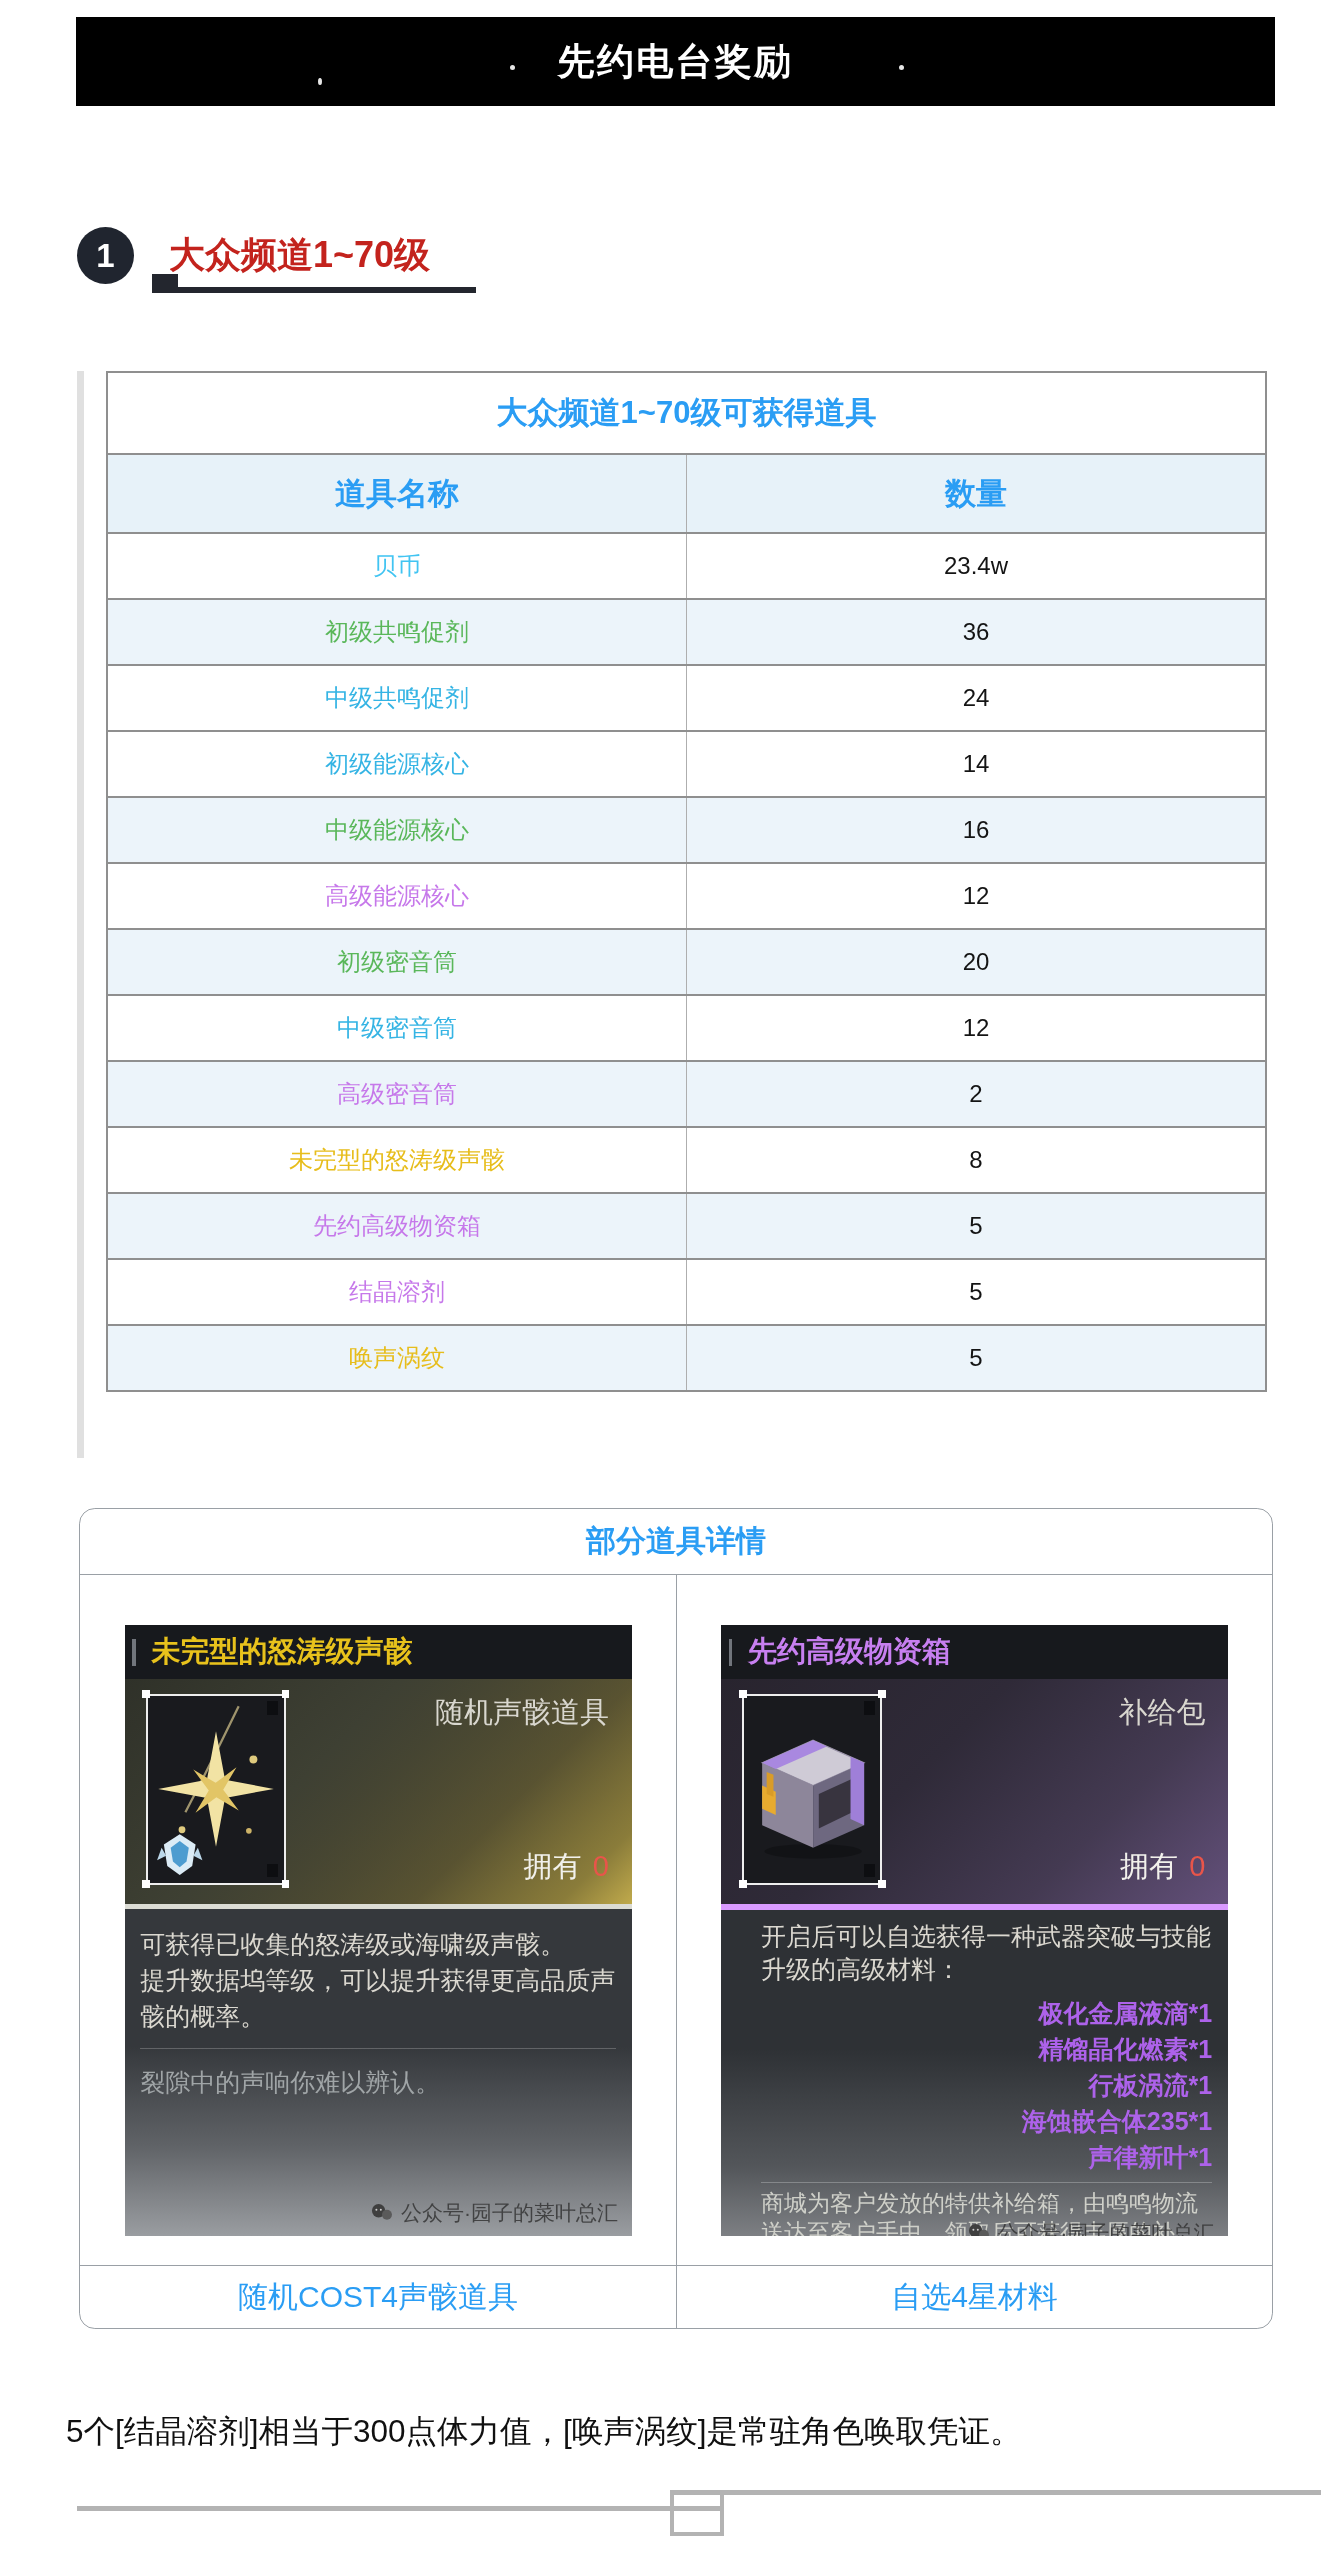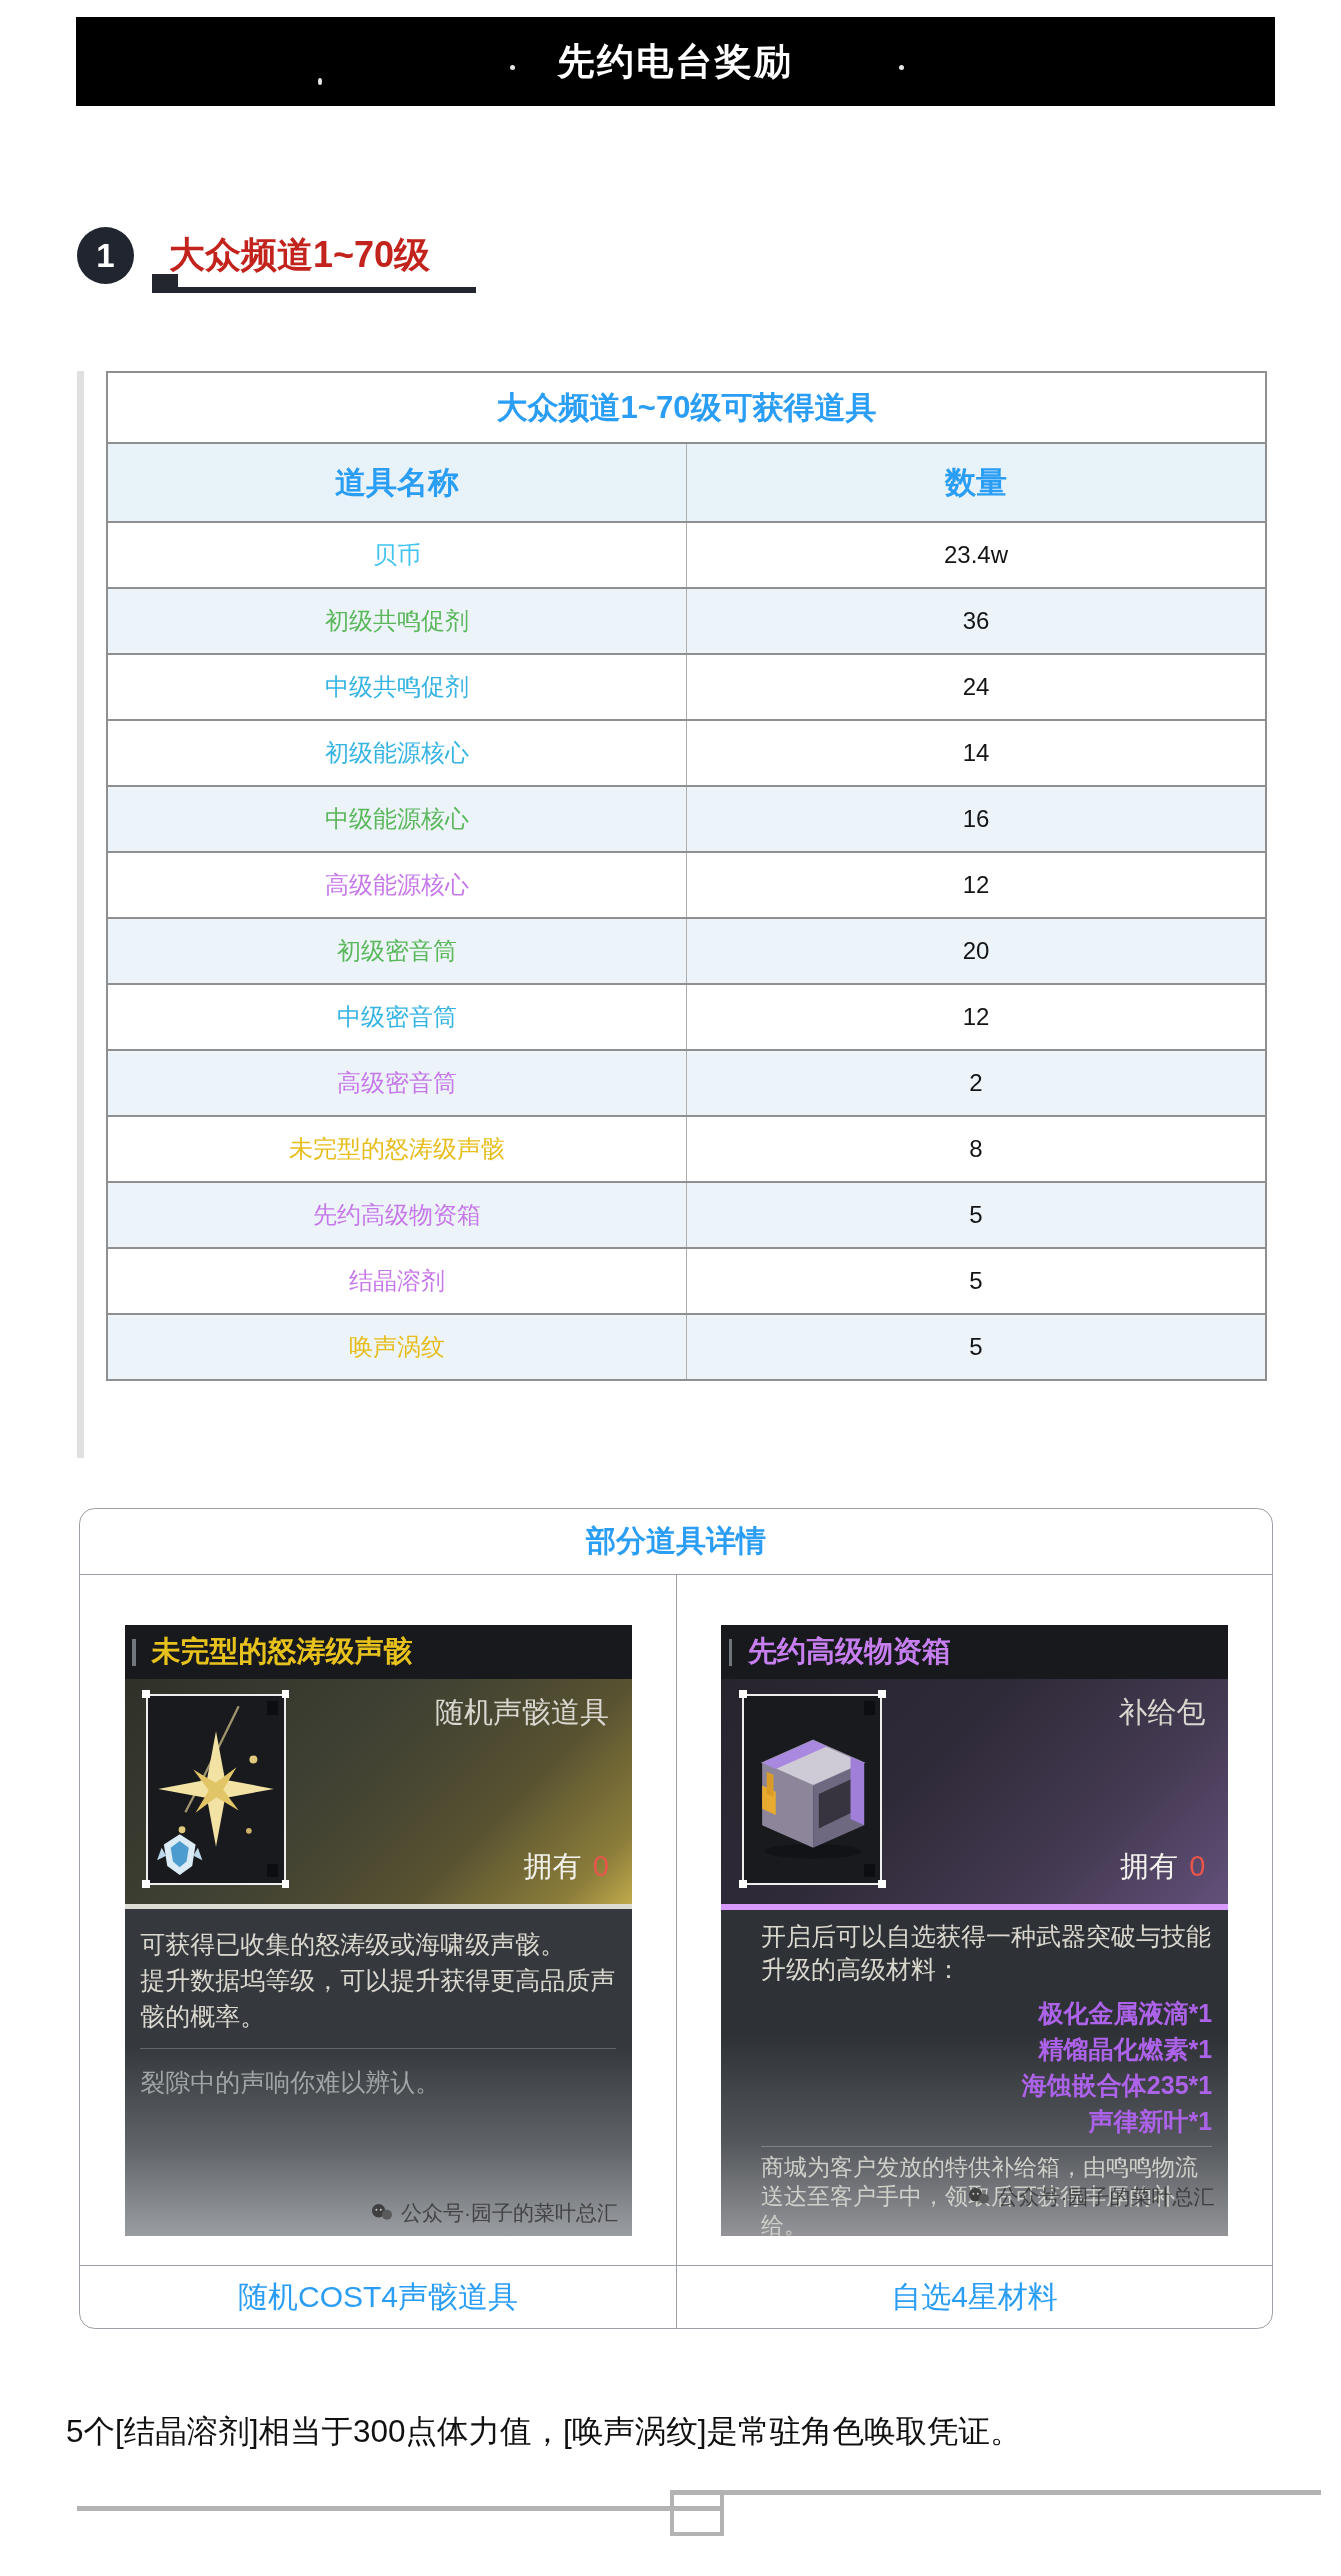--- a/index.html
+++ b/index.html
@@ -26,21 +26,21 @@
 
   
   .quote-bar { position:absolute; left:77px; top:371px; width:6.8px; height:1087px; background:#e0e0e0; }
   table.rewards { position:absolute; left:106px; top:371px; width:1161px;
     border-collapse:collapse; table-layout:fixed; }
   table.rewards td, table.rewards th { border-top:2.3px solid #8f8f8f; border-bottom:2.3px solid #8f8f8f;
     text-align:center; vertical-align:middle; }
   table.rewards { border:2.3px solid #8f8f8f; }
   td.c1, th.c1 { width:52%; border-right:1.1px solid #aeaeae; }
   td.c2, th.c2 { width:48%; }
-  tr.t-title td { height:71px; background:#fff; color:#2a9df4; font-size:31px; font-weight:bold; }
+  tr.t-title td { height:82px; background:#fff; color:#2a9df4; font-size:31px; font-weight:bold; }
   tr.t-head th { height:79px; background:#e7f2f9; color:#2a9df4; font-size:31px; font-weight:bold; }
   tr.t-row td { height:66px; font-size:24px; }
   tr.t-row td.c2 { color:#141414; }
   tr.r-even td { background:#ffffff; }
   tr.r-odd  td { background:#ecf4fa; }
 
   
   .dbox { position:absolute; left:79px; top:1508px; width:1194px;
     border:1.7px solid #9aa0a6; border-radius:15.8px; background:#fff; }
   .dbox-title { height:66px; display:flex; align-items:center; justify-content:center;
@@ -274,20 +274,21 @@
             <span class="own-line">
               <span>拥有</span><span class="own-zero">0</span>
             </span>
           </div>
           <div class="pink-line"></div>
           <div class="card-desc desc-purple">
             <p class="intro-text">开启后可以自选获得一种武器突破与技能升级的高级材料：</p>
             <ul class="materials">
               <li>极化金属液滴*1</li>
               <li>精馏晶化燃素*1</li>
+              <li>行板涡流*1</li>
               <li>海蚀嵌合体235*1</li>
               <li>声律新叶*1</li>
             </ul>
             <hr class="purple-hr">
             <p class="note-text">商城为客户发放的特供补给箱，由鸣鸣物流送达至客户手中，领取后可获得丰厚的补给。</p>
             <span class="watermark wm-over">
               <svg width="25" height="20" viewBox="0 0 44 36">
                 <circle cx="15" cy="14" r="12" fill="#3f3f3f"></circle>
                 <circle cx="30" cy="21" r="9" fill="#5a5a5a"></circle>
                 <circle cx="11" cy="12" r="1.8" fill="#cfcfcf"></circle>

